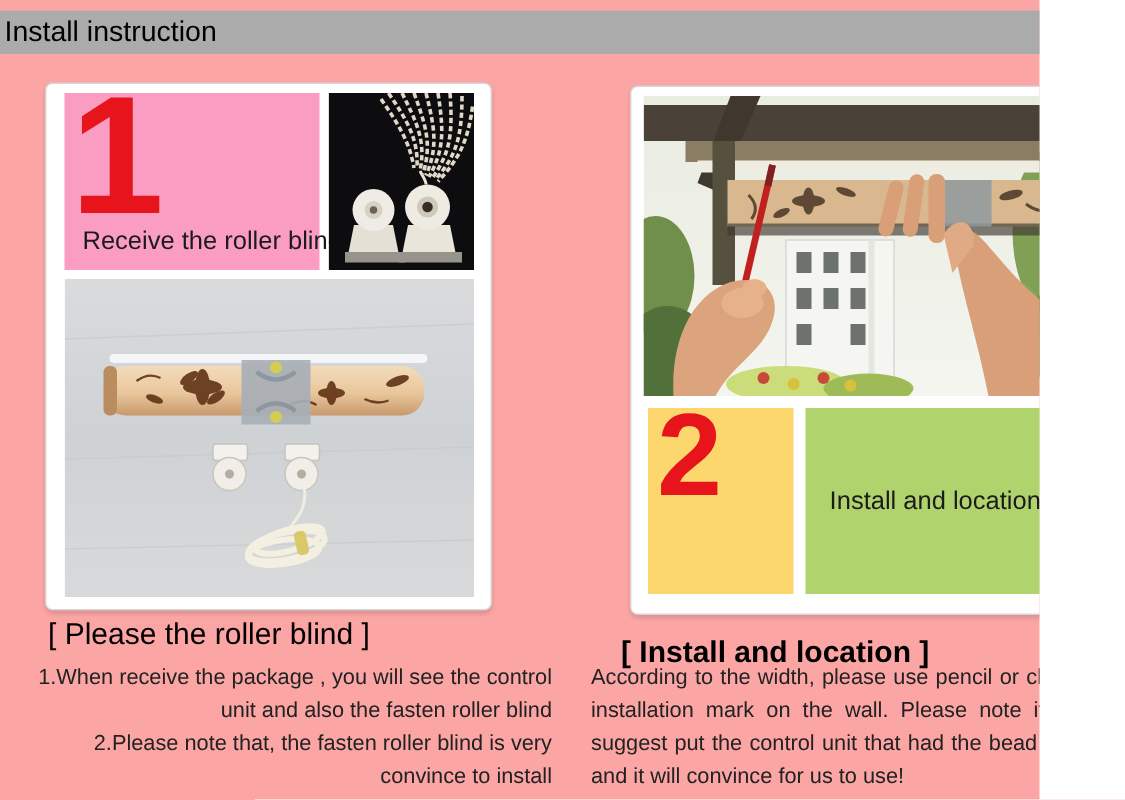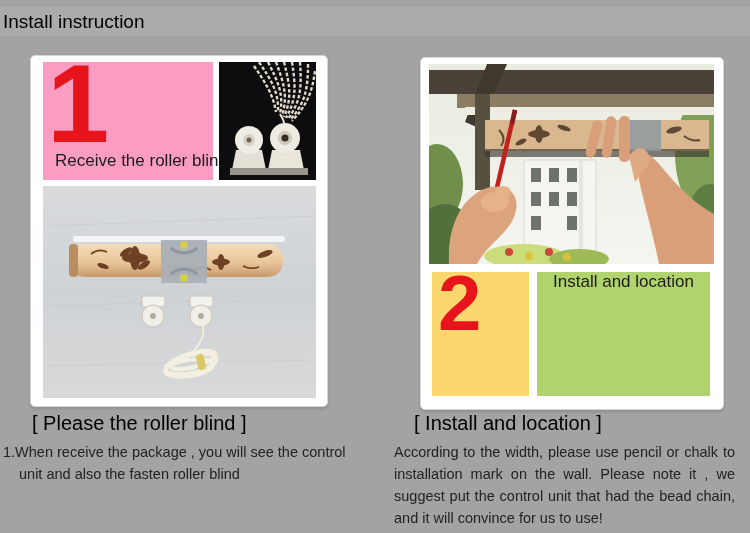--- a/index.html
+++ b/index.html
@@ -1,17 +1,17 @@
 <!DOCTYPE html>
 <html style="--title-bar-gray: #ababab; --accent-red: #e8141b; --pink: #fb9dc3; --yellow: #fbd76e; --green: #b0d36d;"><head>
 <meta charset="utf-8">
 <style>
   html,body{margin:0;padding:0;background:#fff;}
   .canvas{
-    position:relative;width:750px;height:533px;background:#a3a3a3;overflow:hidden;
+    position:relative;width:693px;height:533px;background:#fca5a5;overflow:hidden;
     font-family:"Liberation Sans",sans-serif;color:#000;
   }
   
   .title-bar{
     position:absolute;left:0;top:7px;width:750px;height:29px;
     background:var(--title-bar-gray,#ababab);
   }
   .title-bar span{
     display:block;padding-left:3px;font-size:19px;line-height:29px;color:#000;
   }
@@ -29,40 +29,40 @@
     position:absolute;left:12px;top:6px;width:170px;height:118px;
     background:var(--pink,#fb9dc3);
   }
   .yellow-box{
     position:absolute;left:11px;top:214px;width:97px;height:124px;
     background:var(--yellow,#fbd76e);
   }
   .green-box{
     position:absolute;left:116px;top:214px;width:173px;height:124px;
     background:var(--green,#b0d36d);
-    display:flex;align-items:flex-start;justify-content:center;
+    display:flex;align-items:center;justify-content:center;
   }
   .big-num{
     position:absolute;font-weight:bold;line-height:1;
     color:var(--accent-red,#e8141b);
   }
   .num-1{top:-14px;left:4px;font-size:112px;}
   .num-2{top:-8px;left:6px;font-size:78px;}
   .pink-box .badge-label{
     position:absolute;left:12px;bottom:9px;font-size:17px;color:#1b1b1b;white-space:nowrap;
   }
   .green-box span{font-size:17px;color:#1b1b1b;}
   
   .heading{
     position:absolute;margin:0;font-size:20px;font-weight:400;color:#000;white-space:nowrap;
   }
   .heading-left{left:32px;top:412px;}
-  .heading-right{left:414px;top:412px;}
+  .heading-right{left:414px;top:424px;font-weight:bold;}
   .body-text{
-    position:absolute;font-size:14.5px;line-height:22px;color:#222;
+    position:absolute;font-size:14.5px;line-height:22px;color:#222;text-align:right;
   }
   .body-left{left:3px;top:441px;width:365px;}
   .body-left p{margin:0;padding-left:16px;text-indent:-16px;}
   .body-right{left:394px;top:441px;width:341px;text-align:justify;margin:0;}
 </style>
 </head>
 <body>
 
 <div class="canvas">
 
@@ -170,20 +170,21 @@
             <ellipse cx="150" cy="174" rx="23" ry="7" transform="rotate(-16 150 174)"></ellipse>
           </g>
           <rect x="154" y="168" width="8" height="16" rx="3" fill="#d9c96a" transform="rotate(-12 158 176)"></rect>
         </svg>
       </div>
     </div>
 
     <h2 class="heading heading-left">[ Please the roller blind ]</h2>
     <div class="body-text body-left">
       <p>1.When receive the package , you will see the control unit and also the fasten roller blind</p>
+      <p>2.Please note that, the fasten roller blind is very convince to install</p>
     </div>
   </section>
 
   <section>
     <div class="panel panel-right">
 
       <div class="photo" style="left:8px;top:6px;width:285px;height:200px;">
         <svg width="285" height="200" viewBox="0 0 285 200">
           <defs>
             <linearGradient id="skyGrad" x1="0" y1="0" x2="0" y2="1">

